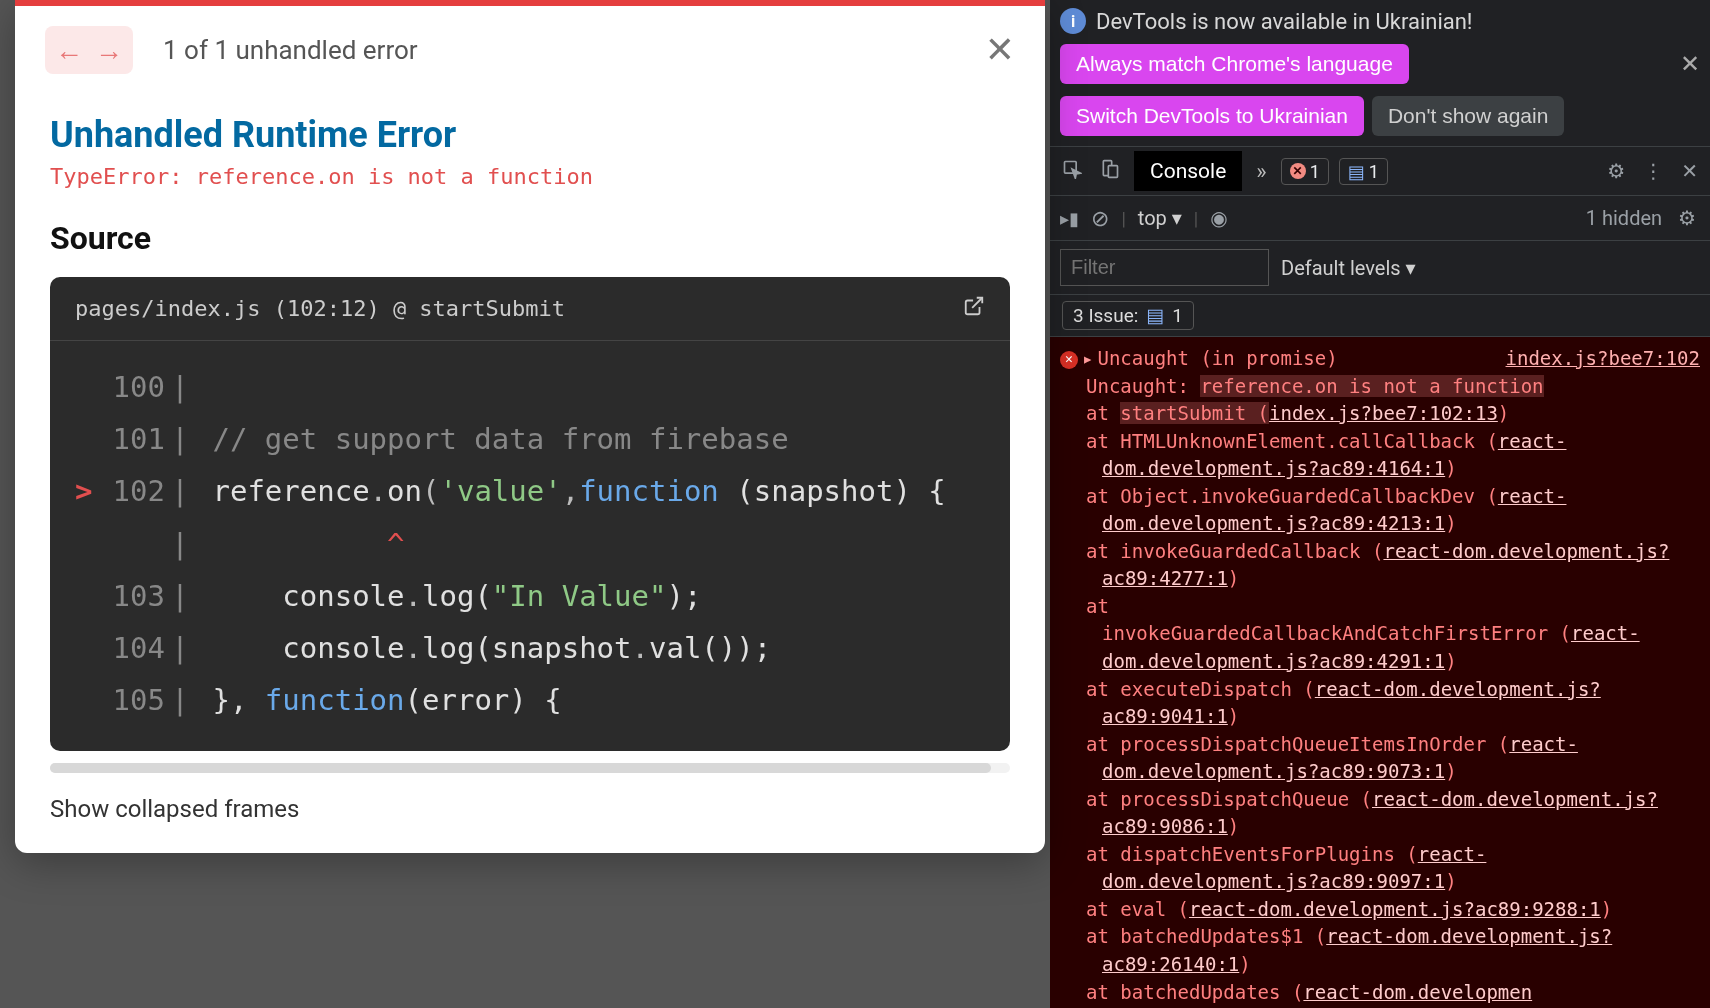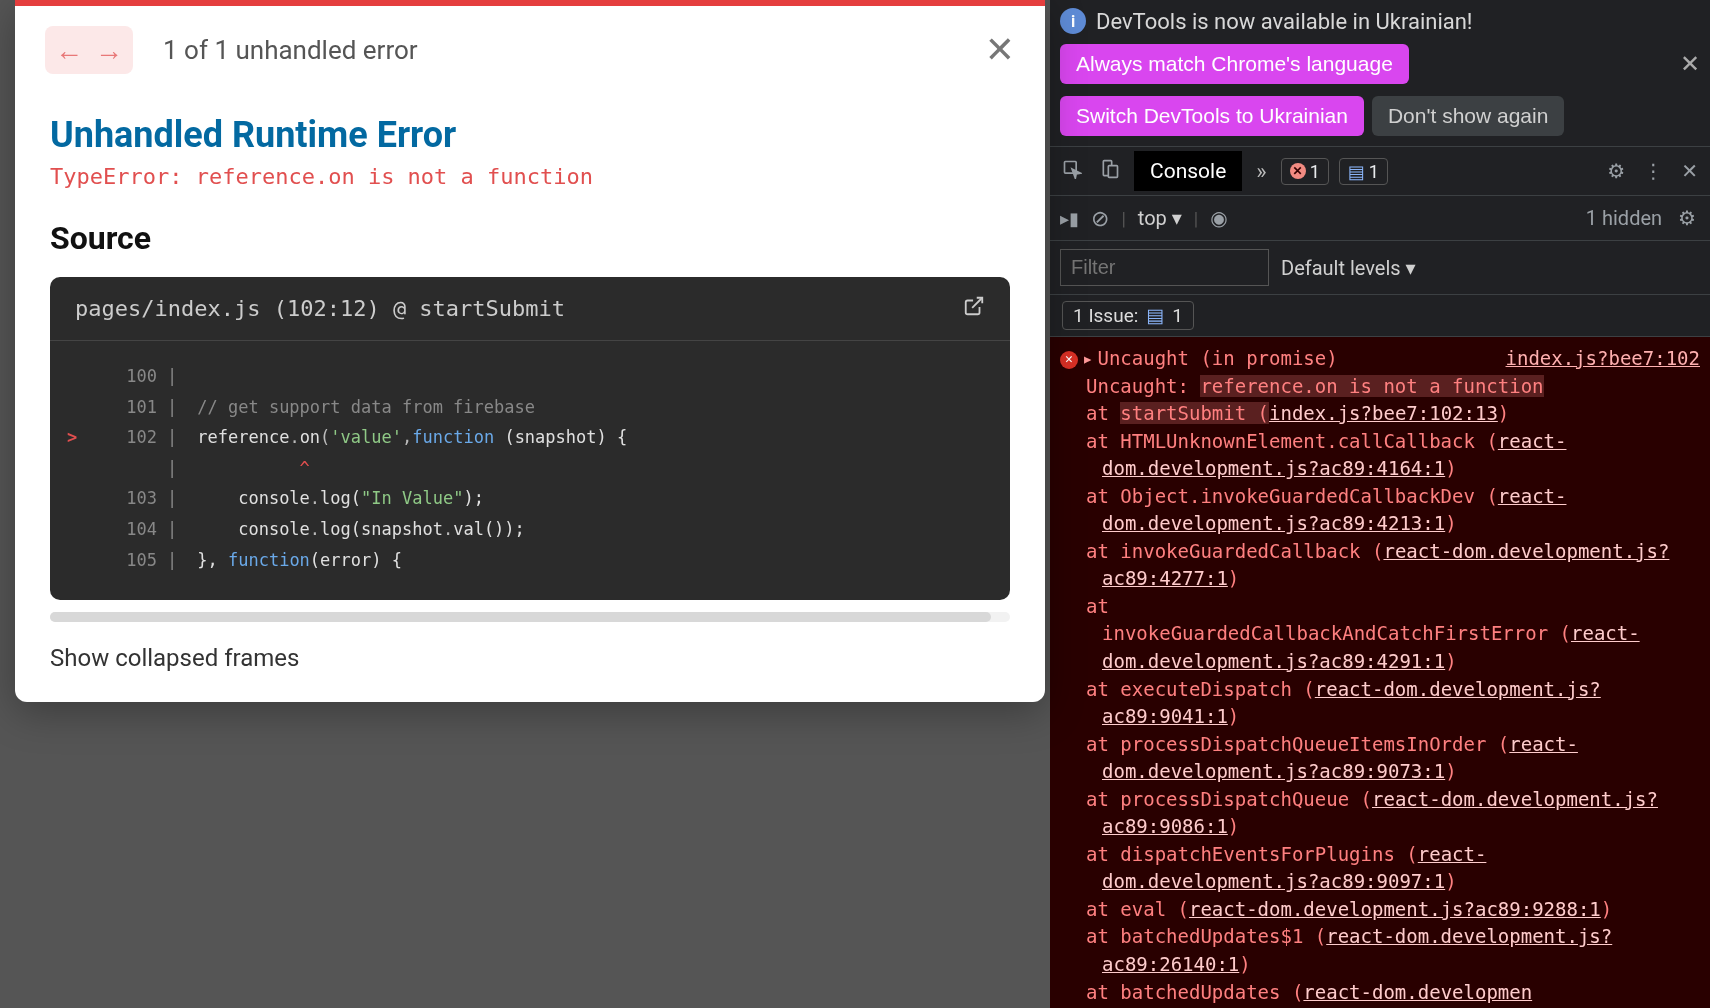--- a/index.html
+++ b/index.html
@@ -93,23 +93,23 @@
   align-items: center;
   justify-content: space-between;
   padding: 18px 25px;
   border-bottom: 1px solid #444;
   font-family: "SF Mono", Monaco, Consolas, monospace;
   font-size: 22px;
   color: #ccc;
 }
 .external-icon { color: #ccc; font-size: 22px; cursor: pointer; }
 .code-body {
-  padding: 20px 25px 25px 17px;
+  padding: 20px 25px 25px 25px;
   font-family: "SF Mono", Monaco, Consolas, monospace;
-  font-size: 17px;
+  font-size: 29px;
   line-height: 1.8;
 }
 .code-line { display: flex; white-space: pre; }
 .line-marker { width: 30px; color: #e14f4f; font-weight: bold; }
 .line-num { width: 60px; color: #888; text-align: right; }
 .line-sep { width: 30px; color: #888; text-align: center; }
 .line-content { color: #e0e0e0; flex: 1; }
 .tok-comment { color: #888; }
 .tok-string { color: #8fc986; }
 .tok-keyword { color: #6aa9e9; }
@@ -340,21 +340,21 @@
     <span class="dt-tool-icon">⚙</span>
   </div>
 
   <div class="dt-toolbar3">
     <input class="dt-filter" placeholder="Filter" style="">
     <span class="dt-levels">Default levels ▾</span>
   </div>
 
   <div class="dt-issuebar">
     <span class="dt-issue-chip">
-      <span>1 Issue:</span>
+      <span>3 Issue:</span>
       <span style="color:#8ab4f8">▤</span>
       <span>1</span>
     </span>
   </div>
 
   <div class="dt-console">
     <div>
       <span class="dt-err-icon">✕</span><span class="dt-tri">▸</span><span>Uncaught (in promise)</span>
       <span class="dt-srclink">index.js?bee7:102</span>
     </div>

